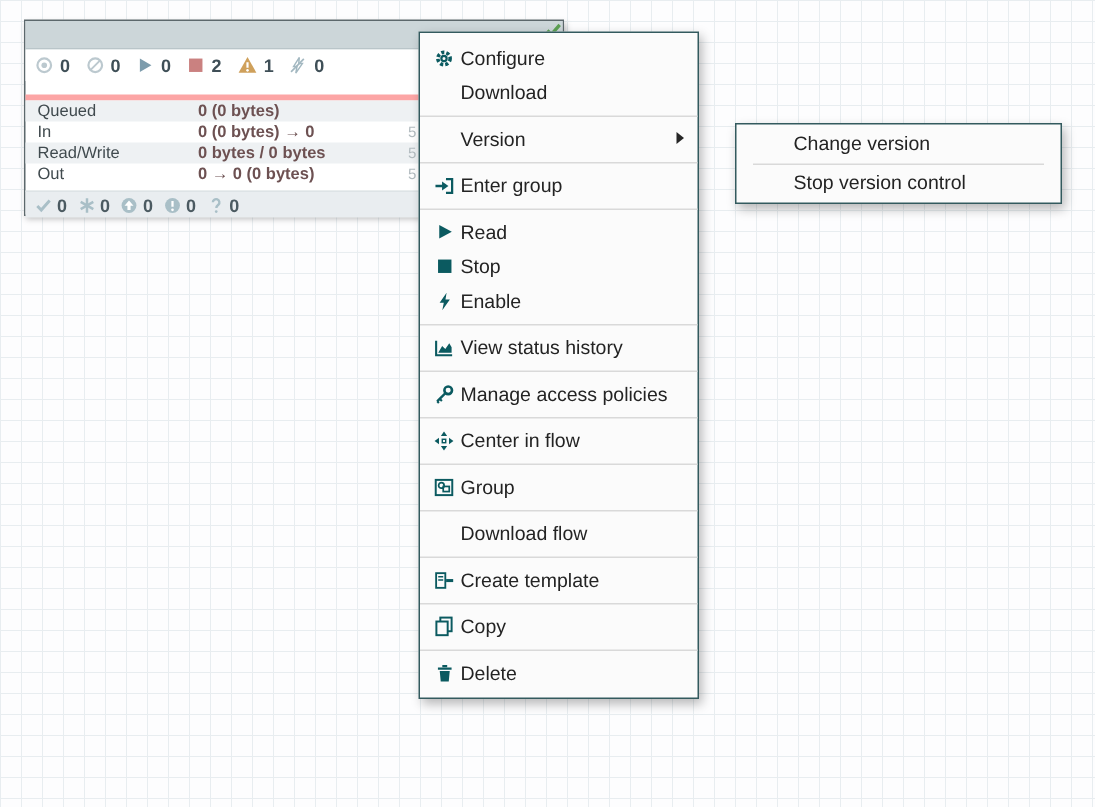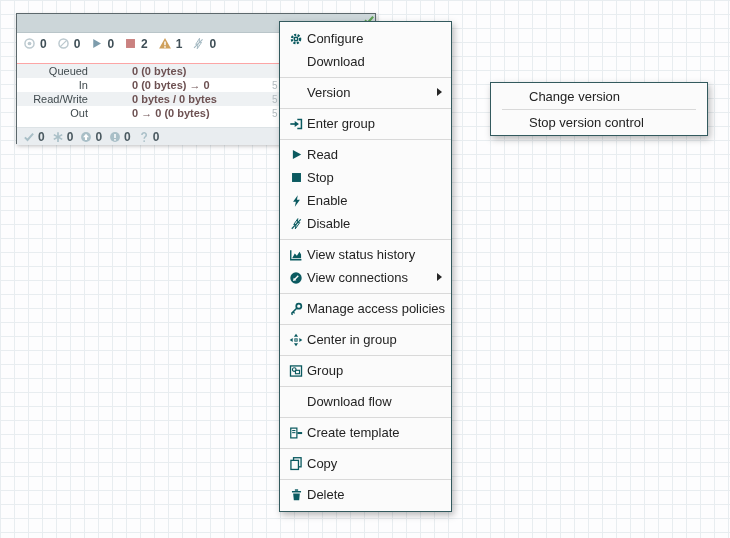--- a/index.html
+++ b/index.html
@@ -21,35 +21,35 @@
   .pg-banner{
     height:18px;background:#ccd6d9;display:flex;align-items:flex-end;
     padding-left:12px;border-bottom:1px solid #b9c5c9;flex-direction:column;
   }
   .pg-banner .title{font-size:12px;font-weight:700;color:#3f4d52;margin-left:6px;}
   .pg-statrow{
     height:21px;display:flex;align-items:center;padding-left:6px;background:#fff;
   }
   .stat{display:flex;align-items:center;margin-right:10px;}
   .stat .cnt{font-size:12px;font-weight:600;color:#3f4f57;margin-left:4px;}
-  .pg-rows{position:absolute;top:49px;left:0;right:0;border-top:1px solid #fca5a5;text-align:right;}
+  .pg-rows{position:absolute;top:49px;left:0;right:0;border-top:4px solid #fca5a5;}
   .pg-row{height:14px;display:flex;align-items:center;padding-left:8px;position:relative;font-size:11px;}
   .pg-row:nth-child(odd){background:#eef1f3;}
   .pg-row .lbl{width:63px;color:#404a4e;}
   .pg-row .val{color:#6d5152;font-weight:600;padding-left:44px;}
   .pg-row .win{position:absolute;left:255px;color:#b3bcc0;font-size:10px;font-weight:400;}
   .pg-footer{
     position:absolute;left:0;right:0;top:113px;height:17px;background:#e9edf0;
     display:flex;align-items:center;padding-left:6px;border-top:1px solid #dde3e6;
   }
   .pg-footer .stat{margin-right:7px;}
   .pg-footer .cnt{font-size:12px;font-weight:600;color:#4b5a61;margin-left:3px;}
   
   .menu{
-    position:absolute;left:279px;top:21px;width:173px;box-sizing:border-box;
+    position:absolute;left:279px;top:21px;width:187px;box-sizing:border-box;
     background:#fbfbfb;border:1px solid #335a5e;z-index:10;
     box-shadow:2px 3px 7px rgba(0,0,0,.28);
   }
   .menu ul{list-style:none;margin:0;padding:5px 0;}
   .menu li.mi{
     height:23px;display:flex;align-items:center;padding:0 9px;position:relative;
     cursor:default;
   }
   .mi .ico{width:14px;height:16px;margin-right:4px;display:flex;align-items:center;justify-content:center;color:#0b5a60;flex:none;}
   .mi .txt{font-size:13px;color:#232323;white-space:nowrap;}
@@ -263,49 +263,29 @@
       <span class="txt">Stop</span>
     </li>
     <li class="mi">
       <span class="ico">
         <svg width="13" height="14" viewBox="0 0 16 16">
             <polygon points="9.5,0.8 3.8,9 7.2,9 6,15.2 12.2,6.4 8.6,6.4" fill="currentColor"></polygon>
           </svg>
       </span>
       <span class="txt">Enable</span>
     </li>
-    <li class="mi">
-      <span class="ico">
-        <svg width="13" height="14" viewBox="0 0 16 16">
-            <polygon points="9.6,1.4 4.6,8.6 7.5,8.6 6.5,14 12,6.3 8.8,6.3" fill="none" stroke="currentColor" stroke-width="1.2"></polygon>
-            <line x1="2.2" y1="13.8" x2="13.2" y2="2.4" stroke="currentColor" stroke-width="1.5"></line>
-          </svg>
-      </span>
-      <span class="txt">Disable</span>
-    </li>
     <li class="sep"></li>
     <li class="mi">
       <span class="ico">
         <svg width="14" height="14" viewBox="0 0 16 16">
             <path d="M2,2.5 V13.5 H14.2" fill="none" stroke="currentColor" stroke-width="1.6"></path>
             <polygon points="3.6,11.6 6.6,6.4 9,8.8 12,4.4 13.8,7.4 13.8,11.6" fill="currentColor"></polygon>
           </svg>
       </span>
       <span class="txt">View status history</span>
-    </li>
-    <li class="mi">
-      <span class="ico">
-        <svg width="14" height="14" viewBox="0 0 16 16">
-            <circle cx="8" cy="8" r="6.5" fill="currentColor"></circle>
-            <line x1="10.6" y1="5.4" x2="6.4" y2="9.6" stroke="#fbfbfb" stroke-width="1.6"></line>
-            <polygon points="4.5,11.5 8.4,10.6 5.4,7.6" fill="#fbfbfb"></polygon>
-          </svg>
-      </span>
-      <span class="txt">View connections</span>
-      <span class="arrow"></span>
     </li>
     <li class="sep"></li>
     <li class="mi">
       <span class="ico">
         <svg width="14" height="14" viewBox="0 0 16 16">
             <circle cx="11.2" cy="4.8" r="2.9" fill="none" stroke="currentColor" stroke-width="2"></circle>
             <line x1="9.1" y1="6.9" x2="2.8" y2="13.2" stroke="currentColor" stroke-width="1.8"></line>
             <line x1="4.7" y1="11.3" x2="6.4" y2="13" stroke="currentColor" stroke-width="1.6"></line>
             <line x1="2.8" y1="13.2" x2="4.1" y2="14.5" stroke="currentColor" stroke-width="1.6"></line>
           </svg>
@@ -318,21 +298,21 @@
         <svg width="14" height="14" viewBox="0 0 16 16">
             <g fill="currentColor">
               <polygon points="8,0.8 10.4,4.2 5.6,4.2"></polygon>
               <polygon points="8,15.2 10.4,11.8 5.6,11.8"></polygon>
               <polygon points="0.8,8 4.2,5.6 4.2,10.4"></polygon>
               <polygon points="15.2,8 11.8,5.6 11.8,10.4"></polygon>
             </g>
             <rect x="6.7" y="6.7" width="2.6" height="2.6" fill="none" stroke="currentColor" stroke-width="1.1"></rect>
           </svg>
       </span>
-      <span class="txt">Center in group</span>
+      <span class="txt">Center in flow</span>
     </li>
     <li class="sep"></li>
     <li class="mi">
       <span class="ico">
         <svg width="14" height="14" viewBox="0 0 16 16">
             <rect x="1.7" y="2.2" width="12.6" height="11.6" fill="none" stroke="currentColor" stroke-width="1.5"></rect>
             <circle cx="6" cy="6.4" r="2.1" fill="none" stroke="currentColor" stroke-width="1.3"></circle>
             <rect x="7.4" y="7.2" width="4.6" height="3.9" fill="none" stroke="currentColor" stroke-width="1.3"></rect>
           </svg>
       </span>

